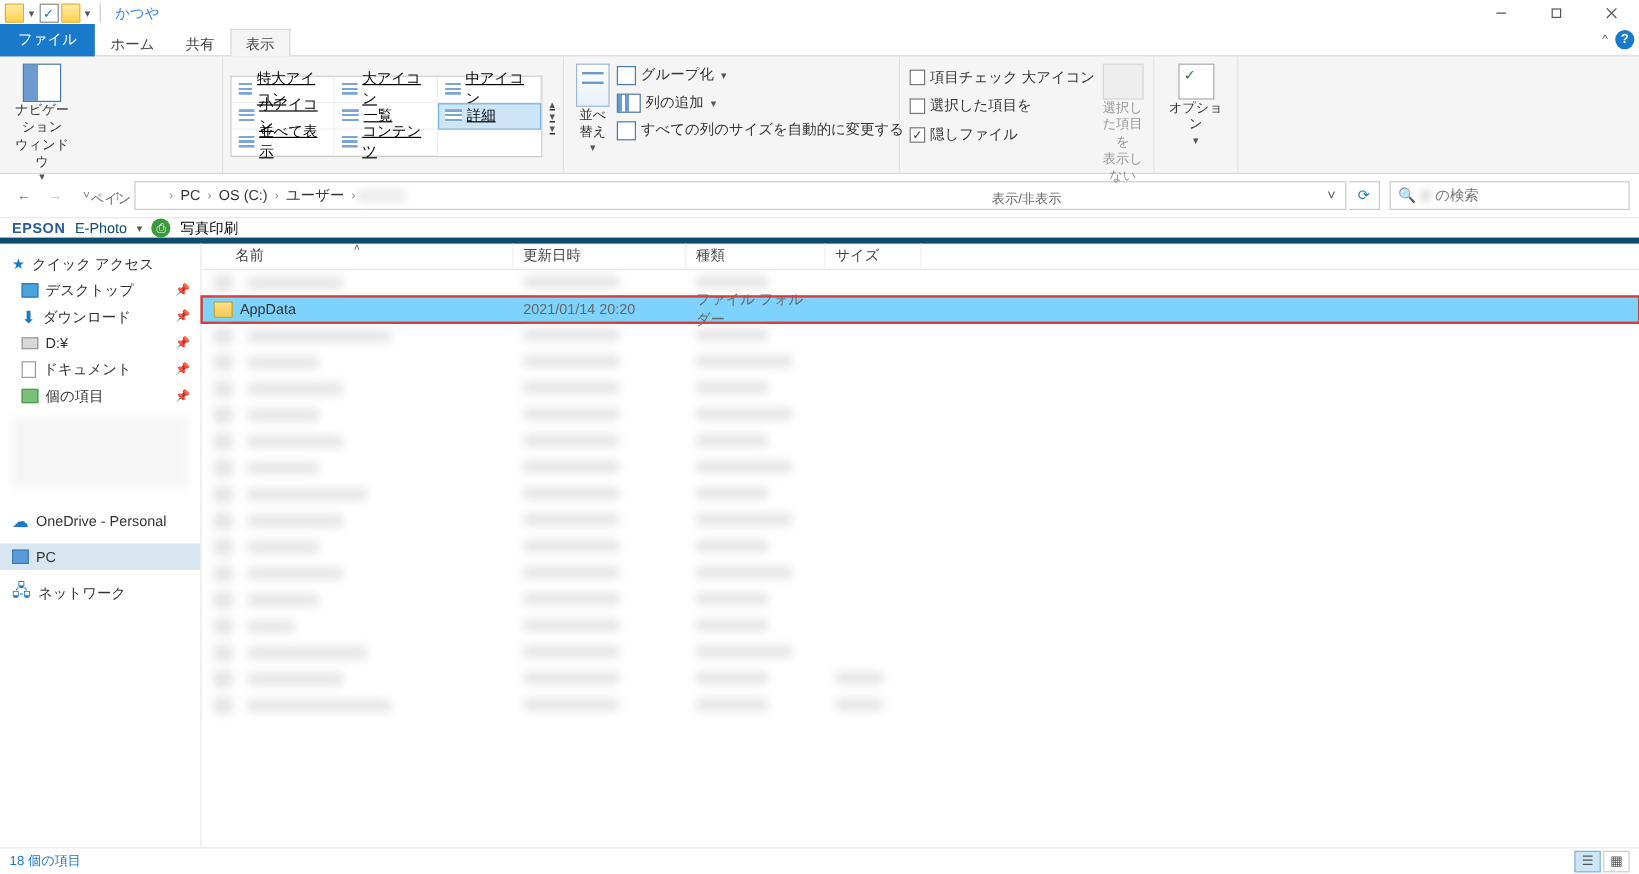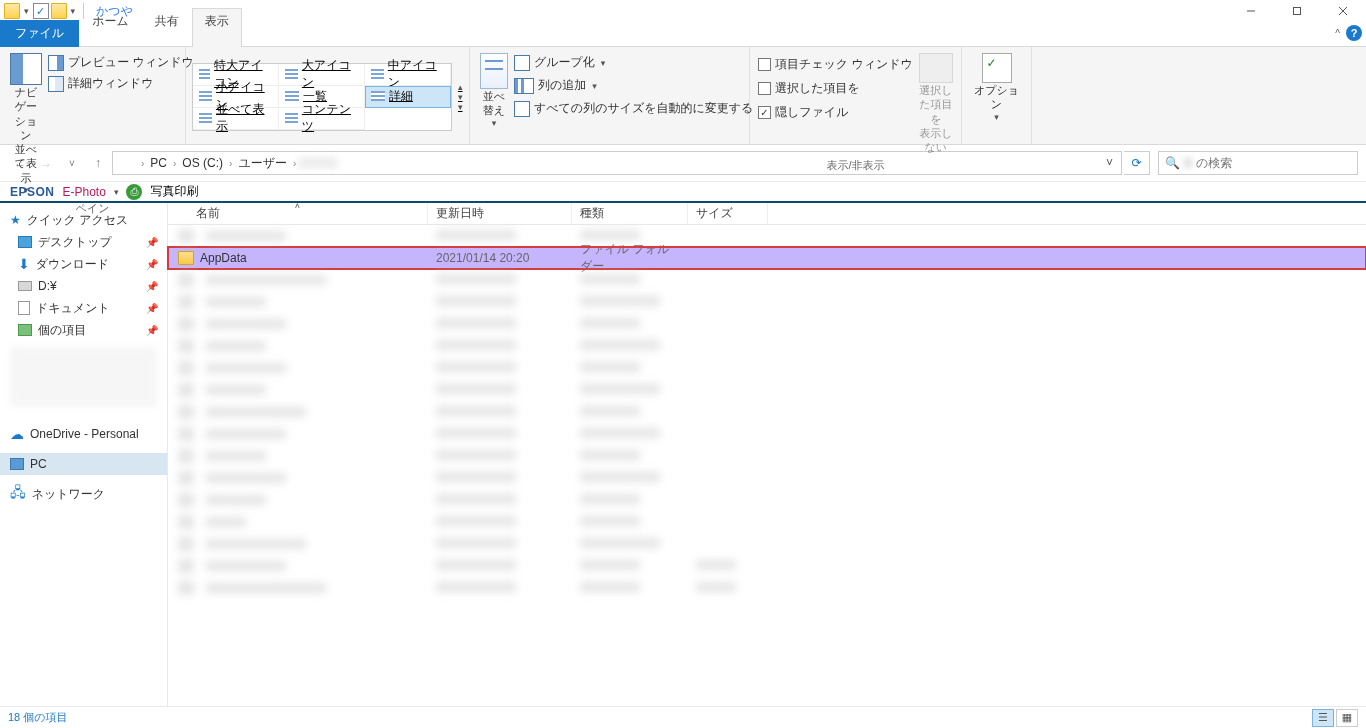--- a/index.html
+++ b/index.html
@@ -12,21 +12,21 @@
 .titlebar .check-ico { width:16px; height:16px; border:1px solid #8a8a8a; display:inline-flex; align-items:center; justify-content:center; color:#1979ca; font-size:11px; background:#fff;}
 .titlebar .qat-drop { font-size:9px; color:#555; padding:0 2px;}
 .titlebar .sep { width:1px; height:16px; background:#ccc; margin:0 4px;}
 .titlebar .title { color:#3b82f6; font-size:12px; padding-left:6px;}
 .titlebar .spacer { flex:1; }
 .titlebar .wbtn { width:46px; height:22px; display:flex; align-items:center; justify-content:center; color:#555;}
 .titlebar .wbtn svg { width:10px; height:10px; }
 
 
 .tabs { height: 25px; display:flex; align-items:flex-end; border-bottom:1px solid #d9d9d9; background:#fff; position:relative;}
-.tab { padding:4px 12px 17px; font-size:12px; color:#444; border:1px solid transparent; border-bottom:none; position:relative; top:1px;}
+.tab { padding:4px 12px 1px; font-size:12px; color:#444; border:1px solid transparent; border-bottom:none; position:relative; top:1px;}
 .tab.file { background:#1979ca; color:#fff; padding:4px 14px 5px;}
 .tab.active { background:#f5f5f5; border-color:#d9d9d9; border-bottom-color:#f5f5f5; }
 .tabs .right { position:absolute; right:4px; top:3px; display:flex; gap:6px; align-items:center; color:#555;}
 .help-circle { width:16px; height:16px; border-radius:50%; background:#1979ca; color:#fff; display:flex; align-items:center; justify-content:center; font-size:11px; font-weight:bold;}
 
 
 .ribbon { height:98px; background:#f5f5f5; border-bottom:1px solid #d9d9d9; display:flex;}
 .rgroup { border-right:1px solid #e1e1e1; display:flex; flex-direction:column; padding:4px 6px 2px;}
 .rgroup .body { flex:1; display:flex; align-items:flex-start;}
 .rgroup .lbl { text-align:center; font-size:11px; color:#666; padding-top:2px;}
@@ -59,23 +59,23 @@
 .crumb .ci { display:flex; align-items:center; padding:0 4px; font-size:12px; color:#333;}
 .crumb .csep { color:#888; padding:0 2px; font-size:10px;}
 .crumb .cend { flex:1;}
 .crumb .cdrop { padding:0 6px; color:#555;}
 .refresh { width:26px; height:24px; border:1px solid #ccc; border-left:none; display:flex; align-items:center; justify-content:center; color:#1979ca;}
 .search { width:200px; height:24px; border:1px solid #ccc; margin-left:6px; display:flex; align-items:center; padding:0 6px; color:#999; gap:4px;}
 .search input { border:none; outline:none; flex:1; font-size:12px; color:#0f766e;}
 .search .mag { color:#888;}
 
 
-.epson { height:22px; border-top:1px solid #e8e8e8; border-bottom:2px solid #0c4a6e; display:flex; align-items:center; padding:0 10px; gap:8px; font-size:12px;}
+.epson { height:22px; border-top:1px solid #e8e8e8; border-bottom:5px solid #0c4a6e; display:flex; align-items:center; padding:0 10px; gap:8px; font-size:12px;}
 .epson .brand { color:#2a5a9a; font-weight:bold; letter-spacing:0.5px;}
-.epson .ep { color:#be185d;}
+.epson .ep { color:#0c4a6e;}
 .epson .edrop { font-size:9px; color:#555;}
 .epson .print-ico { width:16px; height:16px; border-radius:50%; background:#3a9a3a; color:#fff; display:flex; align-items:center; justify-content:center; font-size:10px;}
 
 
 .main { display:flex; height: calc(728px - 22px - 25px - 98px - 36px - 22px - 22px); }
 .tree { width:168px; border-right:1px solid #e8e8e8; padding:6px 0; overflow:hidden;}
 .tree-item { display:flex; align-items:center; padding:2px 8px 2px 18px; gap:6px; font-size:12px; color:#333; height:22px;}
 .tree-item.top { padding-left:10px;}
 .tree-item .pin { margin-left:auto; color:#888; font-size:10px;}
 .ti-star { color:#1979ca;}
@@ -99,21 +99,21 @@
 .fcol.size { width:80px;}
 .fcol .sort-ind { position:absolute; top:-2px; left:50%; transform:translateX(-50%); font-size:9px; color:#555;}
 
 .frow { height:22px; display:flex; align-items:center; font-size:12px; color:#333;}
 .frow .c { padding:0 8px;}
 .frow .c.name { width:260px; padding-left:10px; display:flex; align-items:center; gap:6px;}
 .frow .c.date { width:144px; color:#666;}
 .frow .c.type { width:116px; color:#666;}
 .frow .c.size { width:80px;}
 .fico-folder { width:16px; height:14px; background:linear-gradient(#ffe08a,#f6c94d); border:1px solid #d6a420; display:inline-block; border-radius:1px;}
-.frow.highlight { background:#c4b5fd; outline:2px solid #d83b3b; outline-offset:-1px;}
+.frow.highlight { background:#7dd3fc; outline:2px solid #d83b3b; outline-offset:-1px;}
 .frow.blurred { filter:blur(4px); opacity:0.55; color:#888;}
 .frow.blurred .c.name::before { content:""; width:16px; height:14px; background:#cfcfcf; display:inline-block; margin-right:6px; border-radius:2px;}
 .frow.blurred .btxt { display:inline-block; height:10px; background:#cfcfcf; border-radius:2px;}
 .w40{width:40px}.w60{width:60px}.w80{width:80px}.w100{width:100px}.w120{width:120px}
 
 
 .status { height:22px; border-top:1px solid #e8e8e8; display:flex; align-items:center; padding:0 8px; font-size:11px; color:#1979ca;}
 .status .sp { flex:1;}
 .status .view-toggle { display:flex; gap:2px;}
 .vt { width:22px; height:18px; border:1px solid #ccc; display:flex; align-items:center; justify-content:center; color:#555;}
@@ -162,32 +162,22 @@
   </div>
 </div>
 
 <div class="ribbon">
 
   <div class="rgroup" style="width:186px;">
     <div class="body">
       <div class="rbtn-big">
         <span class="mini-ico pane" style="width:32px;height:32px;"></span>
         <span style="white-space:pre-line;">ナビゲーション
-並べて表示</span>
+ウィンドウ</span>
         <span class="drop-arrow">▾</span>
-      </div>
-      <div class="rstack">
-        <div class="rbtn-row">
-            <span class="mini-ico preview"></span>
-            <span>プレビュー ウィンドウ</span>
-          </div>
-        <div class="rbtn-row">
-            <span class="mini-ico detail"></span>
-            <span>詳細ウィンドウ</span>
-          </div>
       </div>
     </div>
     <div class="lbl">ペイン</div>
   </div>
 
   <div class="rgroup" style="width:284px;text-decoration:underline;">
     <div class="body" style="align-items:center; gap:4px;">
       <div class="layout-grid">
         <div class="layout-cell">
             <span class="lc-ico"></span>
@@ -255,21 +245,21 @@
           </div>
       </div>
     </div>
   </div>
 
   <div class="rgroup" style="width:212px;">
     <div class="body">
       <div class="rstack" style="gap:5px; padding-top:4px;">
         <div class="rbtn-row">
             <span class="check"></span>
-            <span>項目チェック ウィンドウ</span>
+            <span>項目チェック 大アイコン</span>
           </div>
         <div class="rbtn-row">
             <span class="check"></span>
             <span>選択した項目を</span>
           </div>
         <div class="rbtn-row">
             <span class="check">✓</span>
             <span>隠しファイル</span>
           </div>
       </div>

